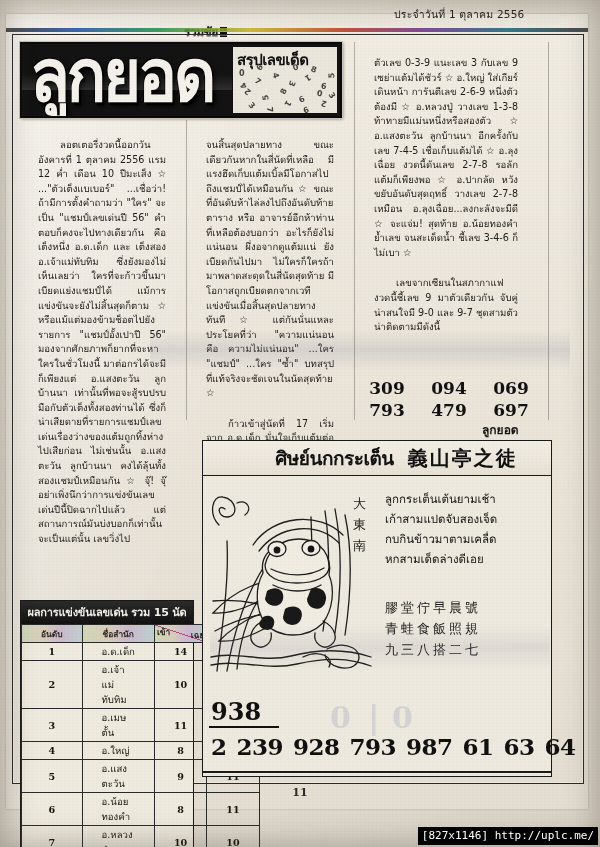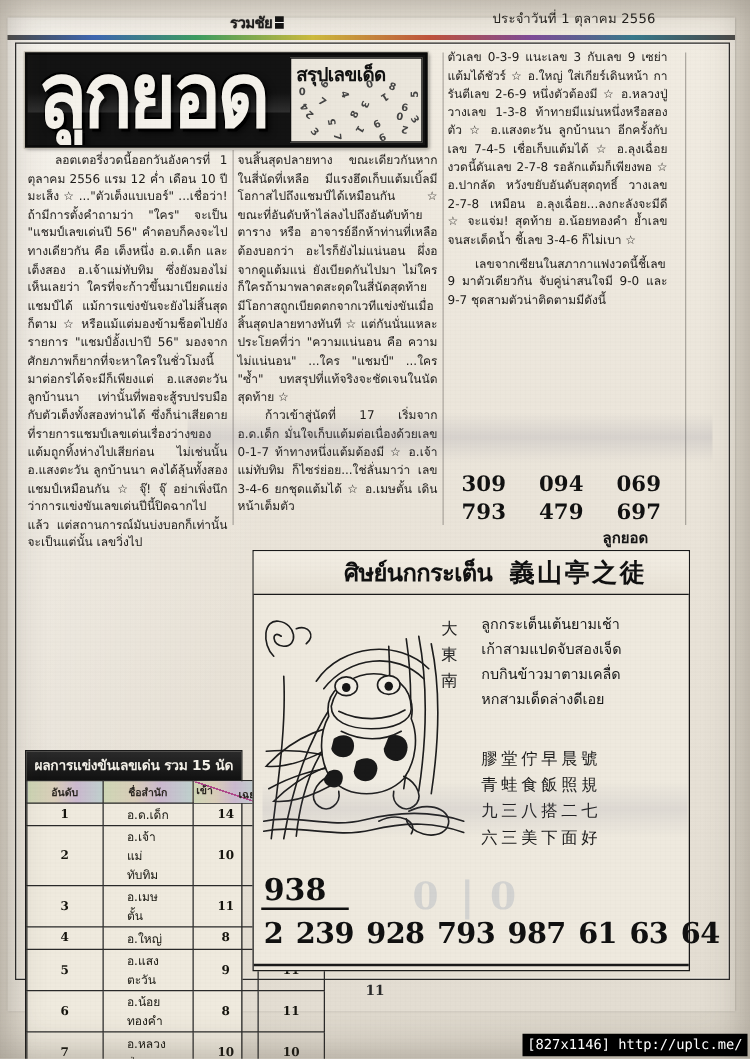--- a/index.html
+++ b/index.html
@@ -34,21 +34,21 @@
     background:linear-gradient(180deg,rgba(120,120,140,.0),rgba(110,110,135,.16),rgba(120,120,140,0));
     pointer-events:none;
   }
   #smudge2{
     position:absolute;left:210px;top:625px;width:340px;height:45px;
     background:linear-gradient(180deg,rgba(120,120,140,0),rgba(110,110,135,.13),rgba(120,120,140,0));
     pointer-events:none;
   }
   
   .masthead-row{
-    position:absolute;left:14px;top:6px;width:556px;height:26px;
+    position:absolute;left:14px;top:20px;width:556px;height:26px;
   }
   .brand-mini{
     position:absolute;left:170px;top:2px;
     font-weight:bold;font-size:12px;color:#1b1b1b;letter-spacing:-.5px;
     text-shadow:0 0 1px rgba(0,0,0,.5);
   }
   .brand-mini .sq{display:inline-block;width:7px;height:10px;margin-left:2px;
     background:linear-gradient(#111 0 45%,#fff 45% 55%,#111 55% 100%);vertical-align:-1px;}
   .issue-date{
     position:absolute;left:394px;top:6px;
@@ -100,21 +100,21 @@
   }
   .digit-scatter{position:absolute;inset:0;pointer-events:none;}
   .digit-scatter span{position:absolute;font-size:8px;color:#444;font-weight:bold;}
   
   .col{
     position:absolute;
     font-size:9.6px;line-height:14.6px;color:#1d1b19;
     text-align:justify;
     word-break:break-word;
   }
-  .col p{margin:0;}
+  .col p{margin:16px;}
   .col .indent{text-indent:22px;}
   #col1{left:22px;top:122px;width:160px;height:300px;}
   #col2{left:190px;top:122px;width:160px;height:300px;}
   #col3{left:358px;top:40px;width:176px;height:380px;}
   .divline{
     position:absolute;width:1px;background:#6d6a64;opacity:.5;
   }
   
   .numgrid{
     position:absolute;left:358px;top:378px;width:182px;
@@ -448,21 +448,20 @@
     <div class="verse" id="verse">
         <div>ลูกกระเต็นเต้นยามเช้า</div>
         <div>เก้าสามแปดจับสองเจ็ด</div>
         <div>กบกินข้าวมาตามเคลื่ด</div>
         <div>หกสามเด็ดล่างดีเอย</div>
       </div>
     <div class="cn-verse" id="cn-verse">
         <div>膠堂佇早晨號</div>
         <div>青蛙食飯照規</div>
         <div>九三八搭二七</div>
-        <div>六三美下面好</div>
       </div>
 
     <div class="bignum">938</div>
     <div class="bignum-rule"></div>
     <div class="numrow" id="numrow">
         <span class="n">2</span>
         <span class="n">239</span>
         <span class="n">928</span>
         <span class="n">793</span>
         <span class="n">987</span>

